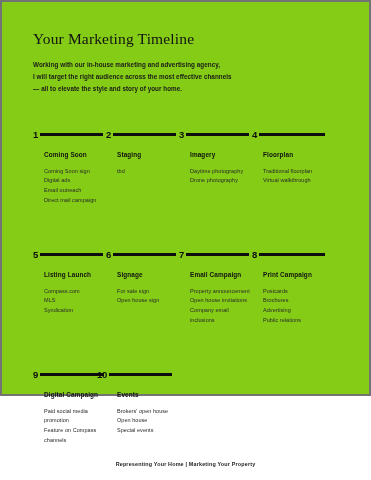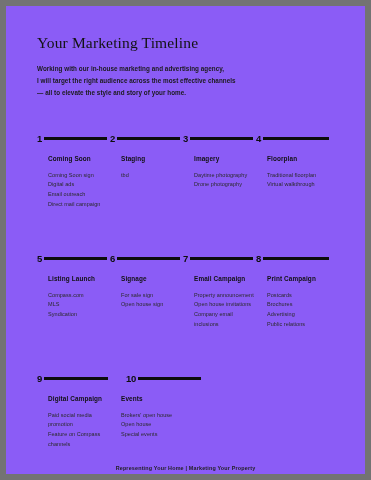--- a/index.html
+++ b/index.html
@@ -11,24 +11,24 @@
     width: 371px;
     height: 480px;
     overflow: hidden;
     font-family: "Liberation Sans", sans-serif;
     color: #1a1a1a;
     -webkit-font-smoothing: antialiased;
   }
   .page {
     position: relative;
     width: 371px;
-    height: 480px;
+    height: 396px;
     box-sizing: border-box;
-    background: #8b5cf6;
-    border: 6px solid #737373;
+    background: #84cc16;
+    border: 2px solid #737373;
   }
 
   
   .header {
     position: absolute;
     left: 31px;
     top: 28px;
     width: 300px;
   }
   .doc-title {
@@ -253,21 +253,21 @@
         </div>
       </div>
     </div>
 
     <div class="t-row">
       <div class="t-rule-row">
         <div class="t-marker" style="left:0px;">
           <span class="t-num">9</span>
           <span class="t-bar" style="width:64px;"></span>
         </div>
-        <div class="t-marker" style="left:89px;text-align:center;">
+        <div class="t-marker" style="left:64px;text-align:center;">
           <span class="t-num">10</span>
           <span class="t-bar" style="width:63px;"></span>
         </div>
       </div>
       <div class="t-cols">
         <div class="t-col" style="left:11px;">
           <div class="t-col-title">Digital Campaign</div>
           <ul class="t-col-list">
             <li>Paid social media</li>
             <li>promotion</li>

